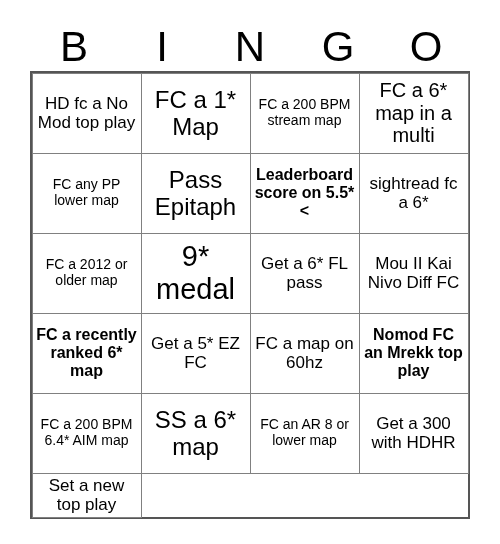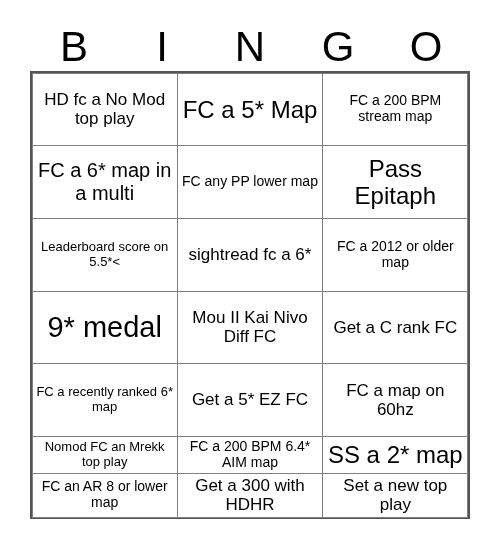--- a/index.html
+++ b/index.html
@@ -46,21 +46,21 @@
   
   #bingo-grid {
     position: absolute;
     left: 30px;
     top: 71px;
     width: 440px;
     height: 448px;
     box-sizing: border-box;
     border: 2px solid #555555;
     display: grid;
-    grid-template-columns: repeat(3, 1fr);
+    grid-template-columns: repeat(4, 1fr);
     grid-template-rows: repeat(5, 1fr);
     background: #ffffff;
   }
   .bingo-cell {
     box-sizing: border-box;
     border: 1px solid #808080;
     margin: -0.5px;
     display: flex;
     align-items: center;
     justify-content: center;
@@ -70,21 +70,21 @@
     overflow: hidden;
   }
   .cell-text {
     display: block;
     width: 100%;
     line-height: 1.14;
     word-wrap: break-word;
     hyphens: none;
   }
   
-  .fs-xs  { font-size: 13px; }
+  .fs-xs  { font-size: 16px; font-weight: bold; }
   .fs-s   { font-size: 14px; }
   .fs-m   { font-size: 17px; }
   .fs-l   { font-size: 20px; }
   .fs-xl  { font-size: 24px; }
   .fs-xxl { font-size: 29px; }
 </style>
 </head>
 <body>
 
 <div id="bingo-card">
@@ -95,21 +95,21 @@
     <div class="header-letter">N</div>
     <div class="header-letter">G</div>
     <div class="header-letter">O</div>
   </div>
 
   <div id="bingo-grid">
       <div class="bingo-cell">
         <span class="cell-text fs-m">HD fc a No Mod top play</span>
       </div>
       <div class="bingo-cell">
-        <span class="cell-text fs-xl">FC a 5* Map</span>
+        <span class="cell-text fs-xl">FC a 1* Map</span>
       </div>
       <div class="bingo-cell">
         <span class="cell-text fs-s">FC a 200 BPM stream map</span>
       </div>
       <div class="bingo-cell">
         <span class="cell-text fs-l">FC a 6* map in a multi</span>
       </div>
       <div class="bingo-cell">
         <span class="cell-text fs-s">FC any PP lower map</span>
       </div>
@@ -122,42 +122,42 @@
       <div class="bingo-cell">
         <span class="cell-text fs-m">sightread fc a 6*</span>
       </div>
       <div class="bingo-cell">
         <span class="cell-text fs-s">FC a 2012 or older map</span>
       </div>
       <div class="bingo-cell">
         <span class="cell-text fs-xxl">9* medal</span>
       </div>
       <div class="bingo-cell">
-        <span class="cell-text fs-m">Mou II Kai Nivo Diff FC</span>
+        <span class="cell-text fs-m">Get a 6* FL pass</span>
       </div>
       <div class="bingo-cell">
-        <span class="cell-text fs-m">Get a C rank FC</span>
+        <span class="cell-text fs-m">Mou II Kai Nivo Diff FC</span>
       </div>
       <div class="bingo-cell">
         <span class="cell-text fs-xs">FC a recently ranked 6* map</span>
       </div>
       <div class="bingo-cell">
         <span class="cell-text fs-m">Get a 5* EZ FC</span>
       </div>
       <div class="bingo-cell">
         <span class="cell-text fs-m">FC a map on 60hz</span>
       </div>
       <div class="bingo-cell">
         <span class="cell-text fs-xs">Nomod FC an Mrekk top play</span>
       </div>
       <div class="bingo-cell">
         <span class="cell-text fs-s">FC a 200 BPM 6.4* AIM map</span>
       </div>
       <div class="bingo-cell">
-        <span class="cell-text fs-xl">SS a 2* map</span>
+        <span class="cell-text fs-xl">SS a 6* map</span>
       </div>
       <div class="bingo-cell">
         <span class="cell-text fs-s">FC an AR 8 or lower map</span>
       </div>
       <div class="bingo-cell">
         <span class="cell-text fs-m">Get a 300 with HDHR</span>
       </div>
       <div class="bingo-cell">
         <span class="cell-text fs-m">Set a new top play</span>
       </div>

